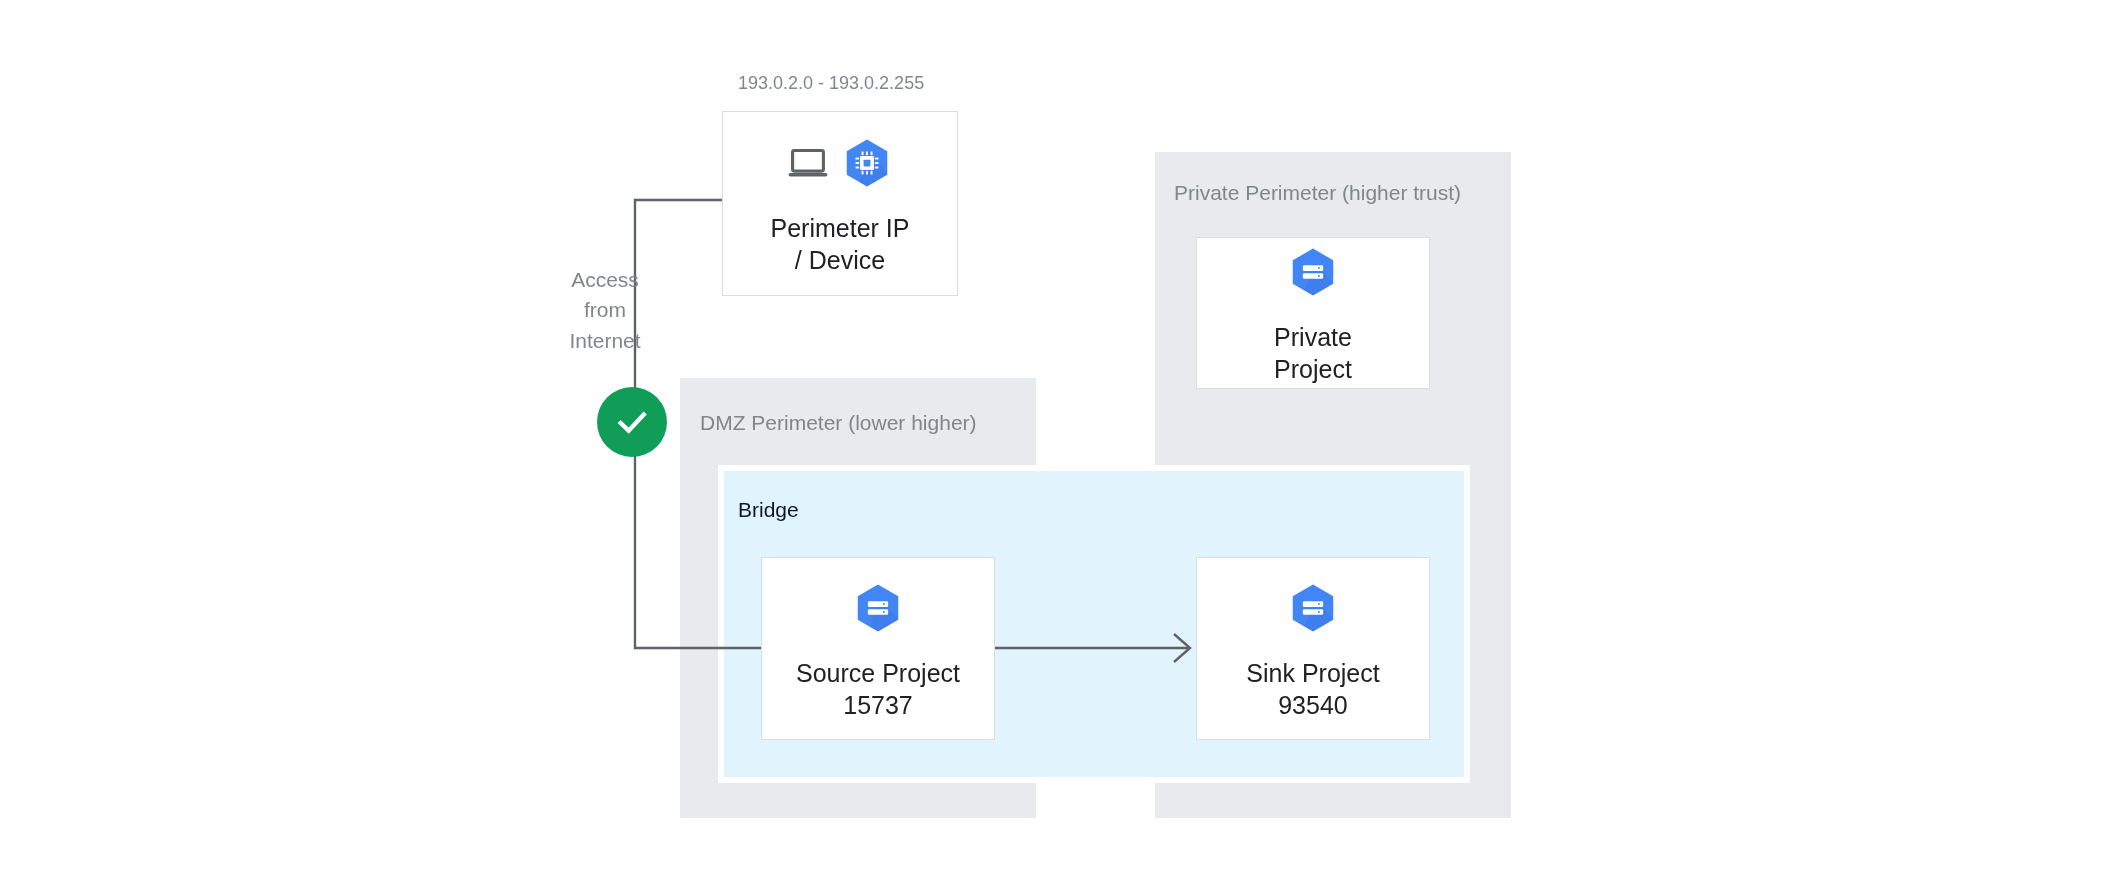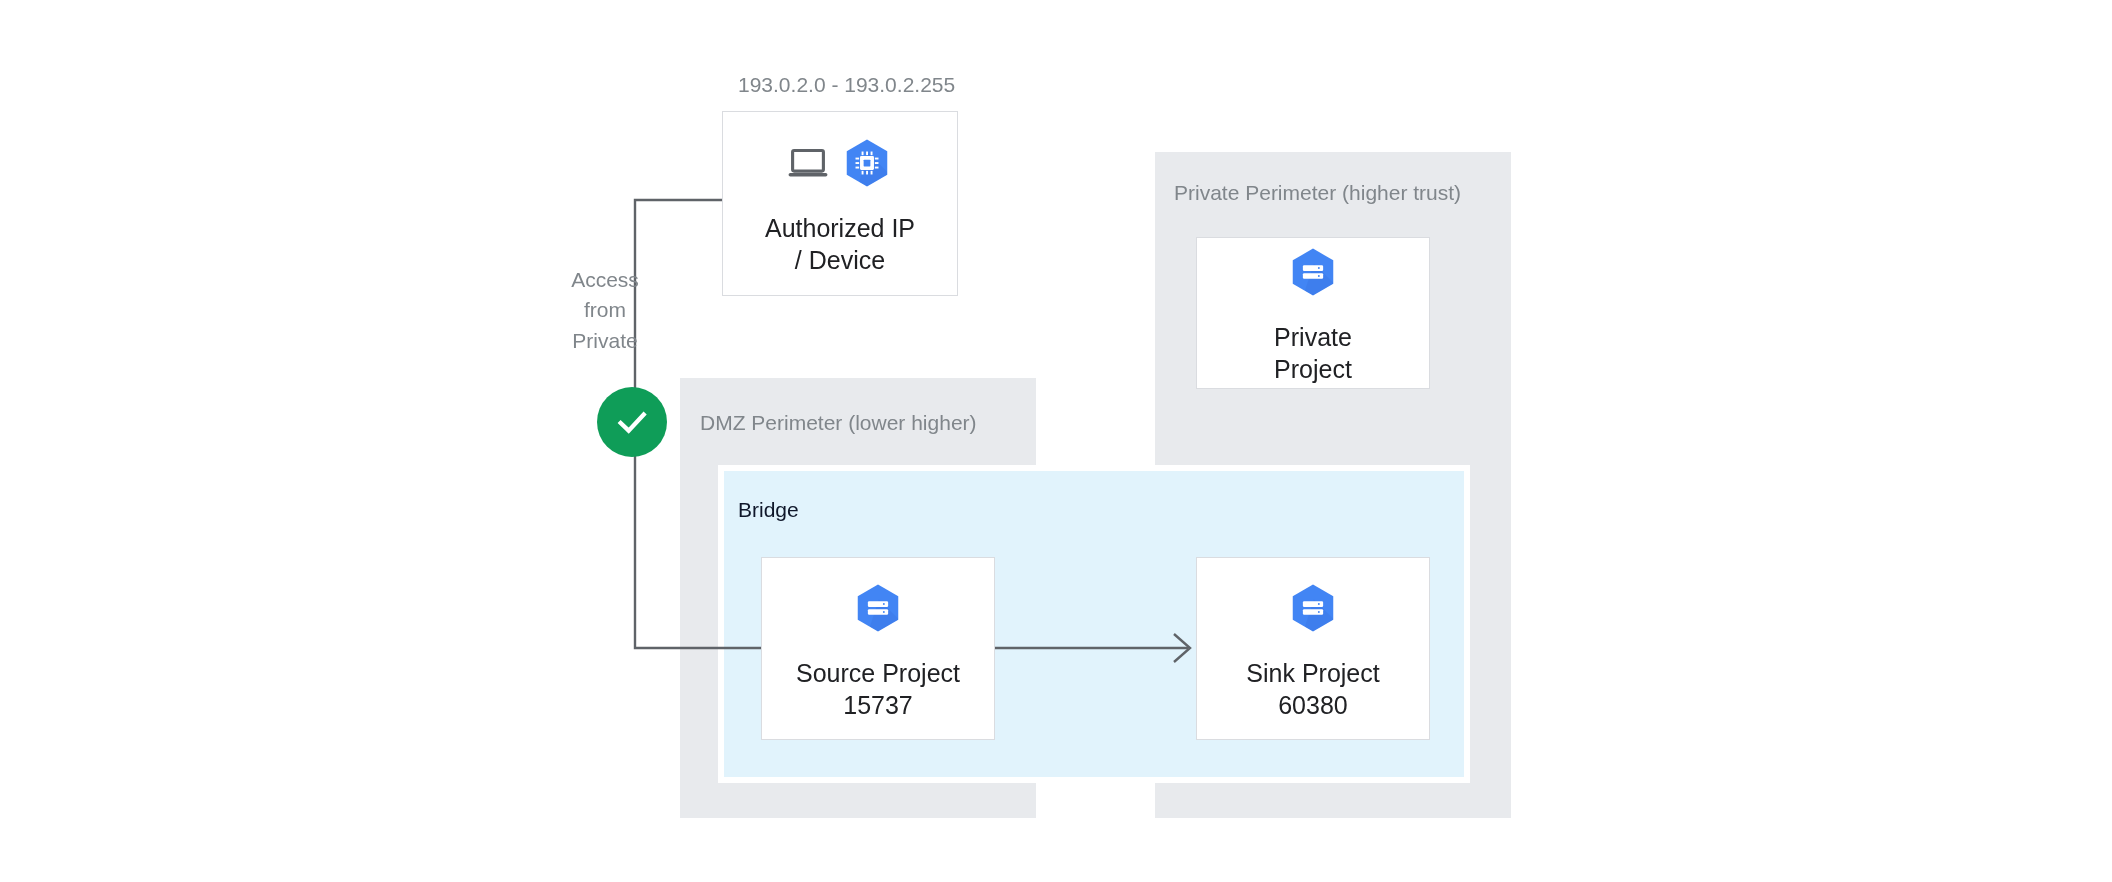--- a/index.html
+++ b/index.html
@@ -74,21 +74,21 @@
     color: #202124;
     font-size: 25px;
     line-height: 1.28;
     white-space: pre-line;
   }
 
   
   .caption {
     position: absolute;
     color: #80868b;
-    font-size: 21px;
+    font-size: 18px;
     line-height: 1.25;
     white-space: nowrap;
   }
   .caption-multiline {
     position: absolute;
     color: #80868b;
     font-size: 21px;
     line-height: 1.45;
     text-align: center;
     white-space: pre-line;
@@ -144,21 +144,21 @@
   <div class="check-badge" style="left:597px; top:387px; background:#0f9d58;">
     <svg width="40" height="40" viewBox="0 0 24 24">
       <polyline points="5.2,12.6 10,17.2 19,7.6" fill="none" stroke="#ffffff" stroke-width="2.6" stroke-linecap="square" stroke-linejoin="miter"></polyline>
     </svg>
   </div>
 
   <span class="caption" style="left:738px; top:72px;">193.0.2.0 - 193.0.2.255</span>
 
   <span class="caption-multiline" style="left:540px; top:265px; width:130px;">Access
 from
-Private</span>
+Internet</span>
 
   <div class="node" style="left:722px; top:111px; width:236px; height:185px;">
     <div class="node-icons">
       <svg width="44" height="44" viewBox="0 0 24 24">
         <rect x="3.6" y="5.2" width="16.8" height="11.2" rx="0.8" fill="none" stroke="#5f6368" stroke-width="1.7"></rect>
         <rect x="1.4" y="17.4" width="21.2" height="1.9" rx="0.95" fill="#5f6368"></rect>
       </svg>
       <svg width="54" height="54" viewBox="0 0 24 24">
         <defs>
           <clipPath id="hexclip-a">
@@ -182,21 +182,21 @@
           <rect x="13.6" y="15.5" width="0.85" height="1.6"></rect>
           <rect x="6.9" y="9.6" width="1.6" height="0.85"></rect>
           <rect x="6.9" y="11.6" width="1.6" height="0.85"></rect>
           <rect x="6.9" y="13.6" width="1.6" height="0.85"></rect>
           <rect x="15.5" y="9.6" width="1.6" height="0.85"></rect>
           <rect x="15.5" y="11.6" width="1.6" height="0.85"></rect>
           <rect x="15.5" y="13.6" width="1.6" height="0.85"></rect>
         </g>
       </svg>
     </div>
-    <div class="node-label">Authorized IP
+    <div class="node-label">Perimeter IP
 / Device</div>
   </div>
 
   <div class="node" style="left:1196px; top:237px; width:234px; height:152px;">
     <div class="node-icons">
       <svg width="54" height="54" viewBox="0 0 24 24">
         <defs>
           <clipPath id="hexclip-b">
             <polygon points="12,1.6 21,6.8 21,17.2 12,22.4 3,17.2 3,6.8"></polygon>
           </clipPath>
@@ -255,16 +255,16 @@
           <rect x="7.5" y="9.0" width="9" height="2.5" rx="0.55"></rect>
           <rect x="7.5" y="12.5" width="9" height="2.5" rx="0.55"></rect>
         </g>
         <g fill="#4285f4">
           <circle cx="14.6" cy="10.25" r="0.42"></circle>
           <circle cx="14.6" cy="13.75" r="0.42"></circle>
         </g>
       </svg>
     </div>
     <div class="node-label">Sink Project
-60380</div>
+93540</div>
   </div>
 
 </div>
 
 </body></html>

